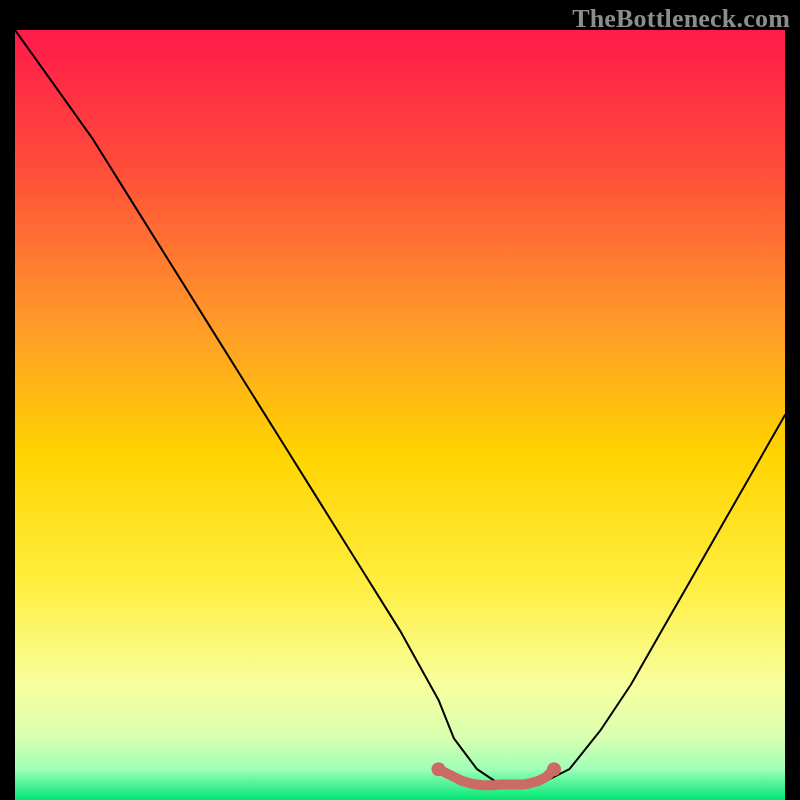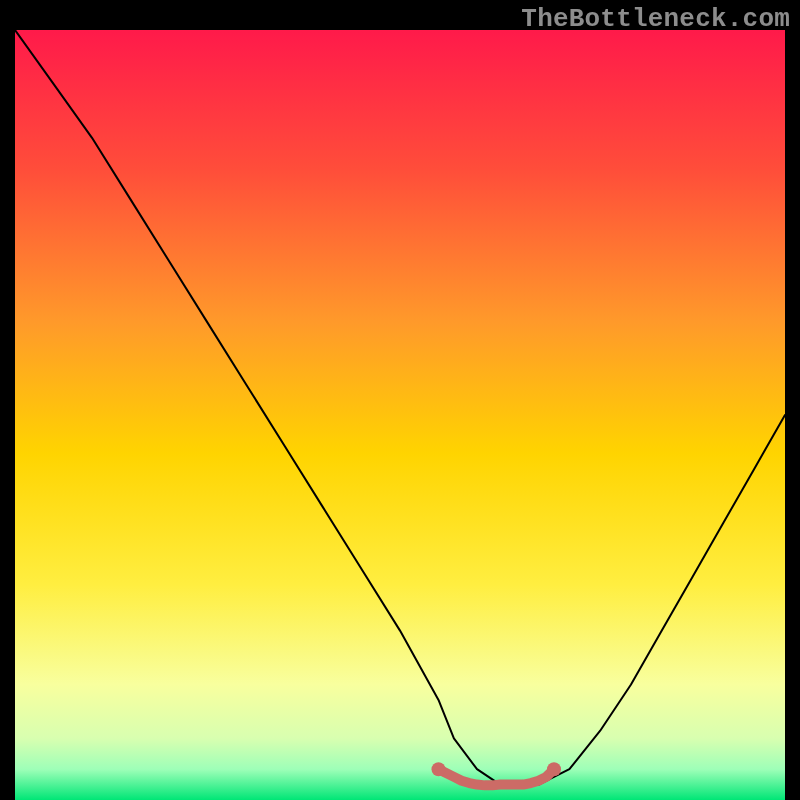--- a/index.html
+++ b/index.html
@@ -22,21 +22,21 @@
     position: absolute;
     left: 15px;
     top: 30px;
     width: 770px;
     height: 770px;
   }
   .watermark {
     position: absolute;
     top: 4px;
     right: 10px;
-    font-family: Liberation Mono, monospace;
+    font-family: Liberation Serif, serif;
     font-size: 26px;
     font-weight: 600;
     color: #8d8d8d;
     letter-spacing: 0.2px;
   }
   svg {
     display: block;
   }
 </style>
 </head>

